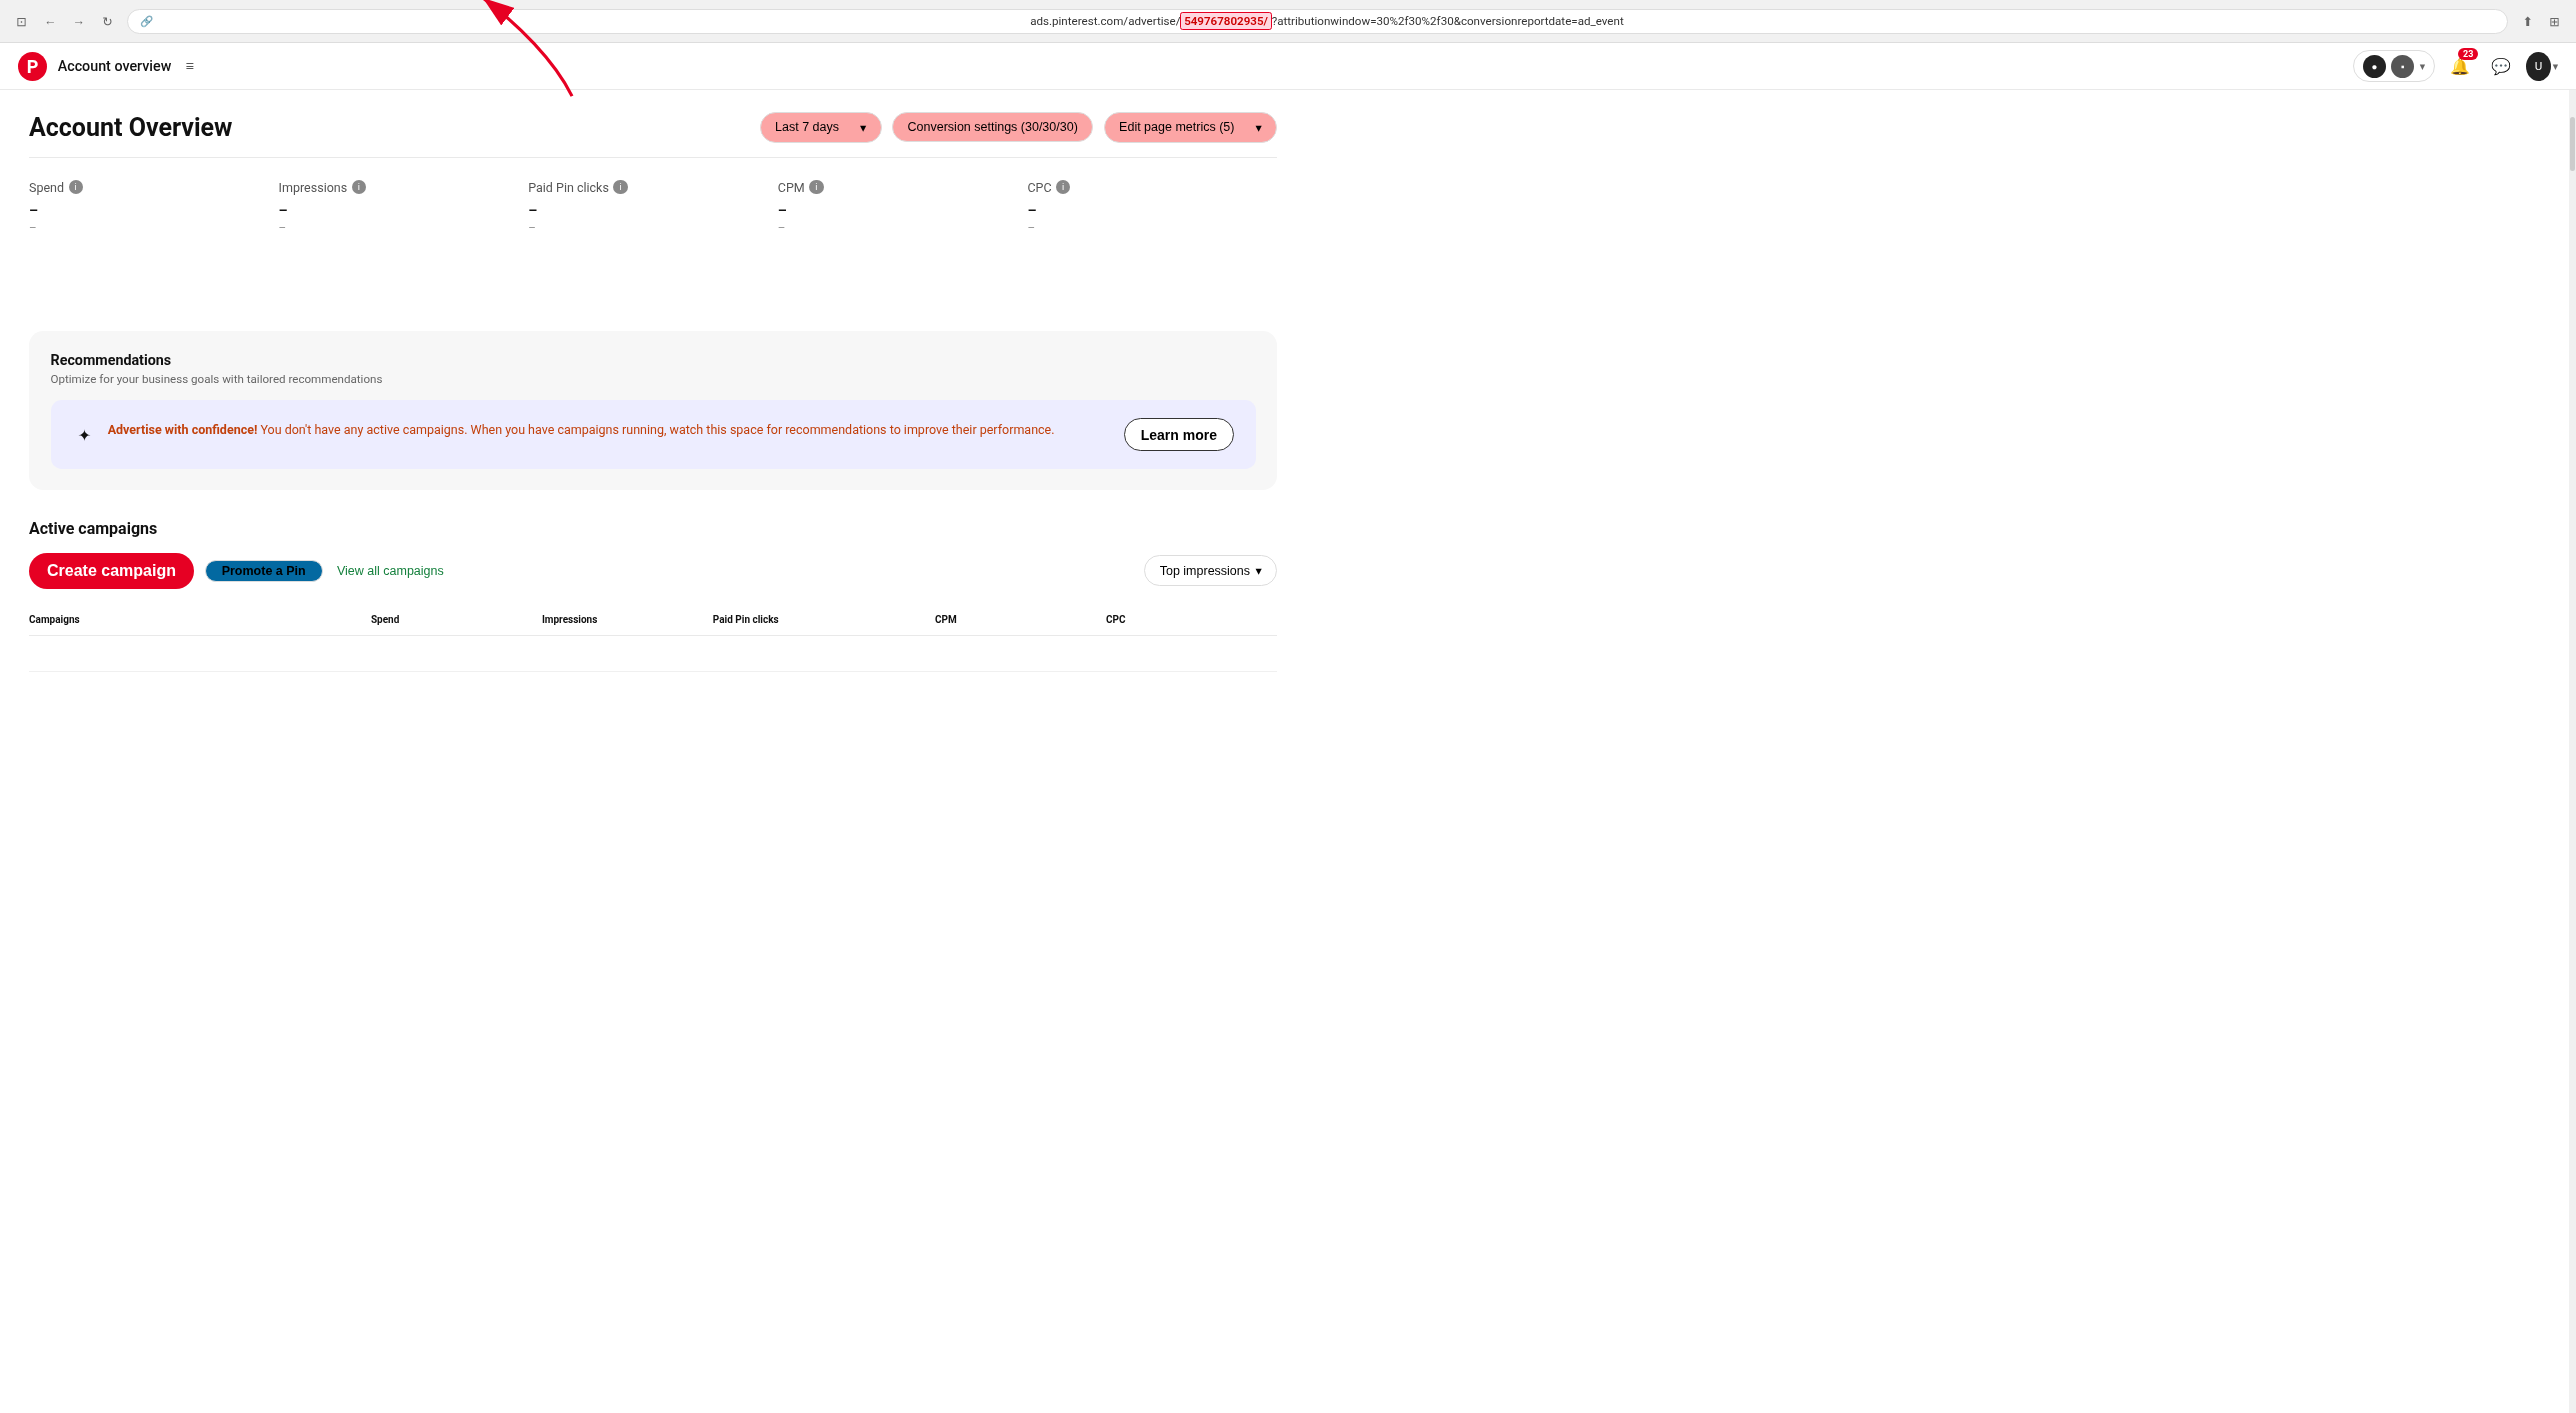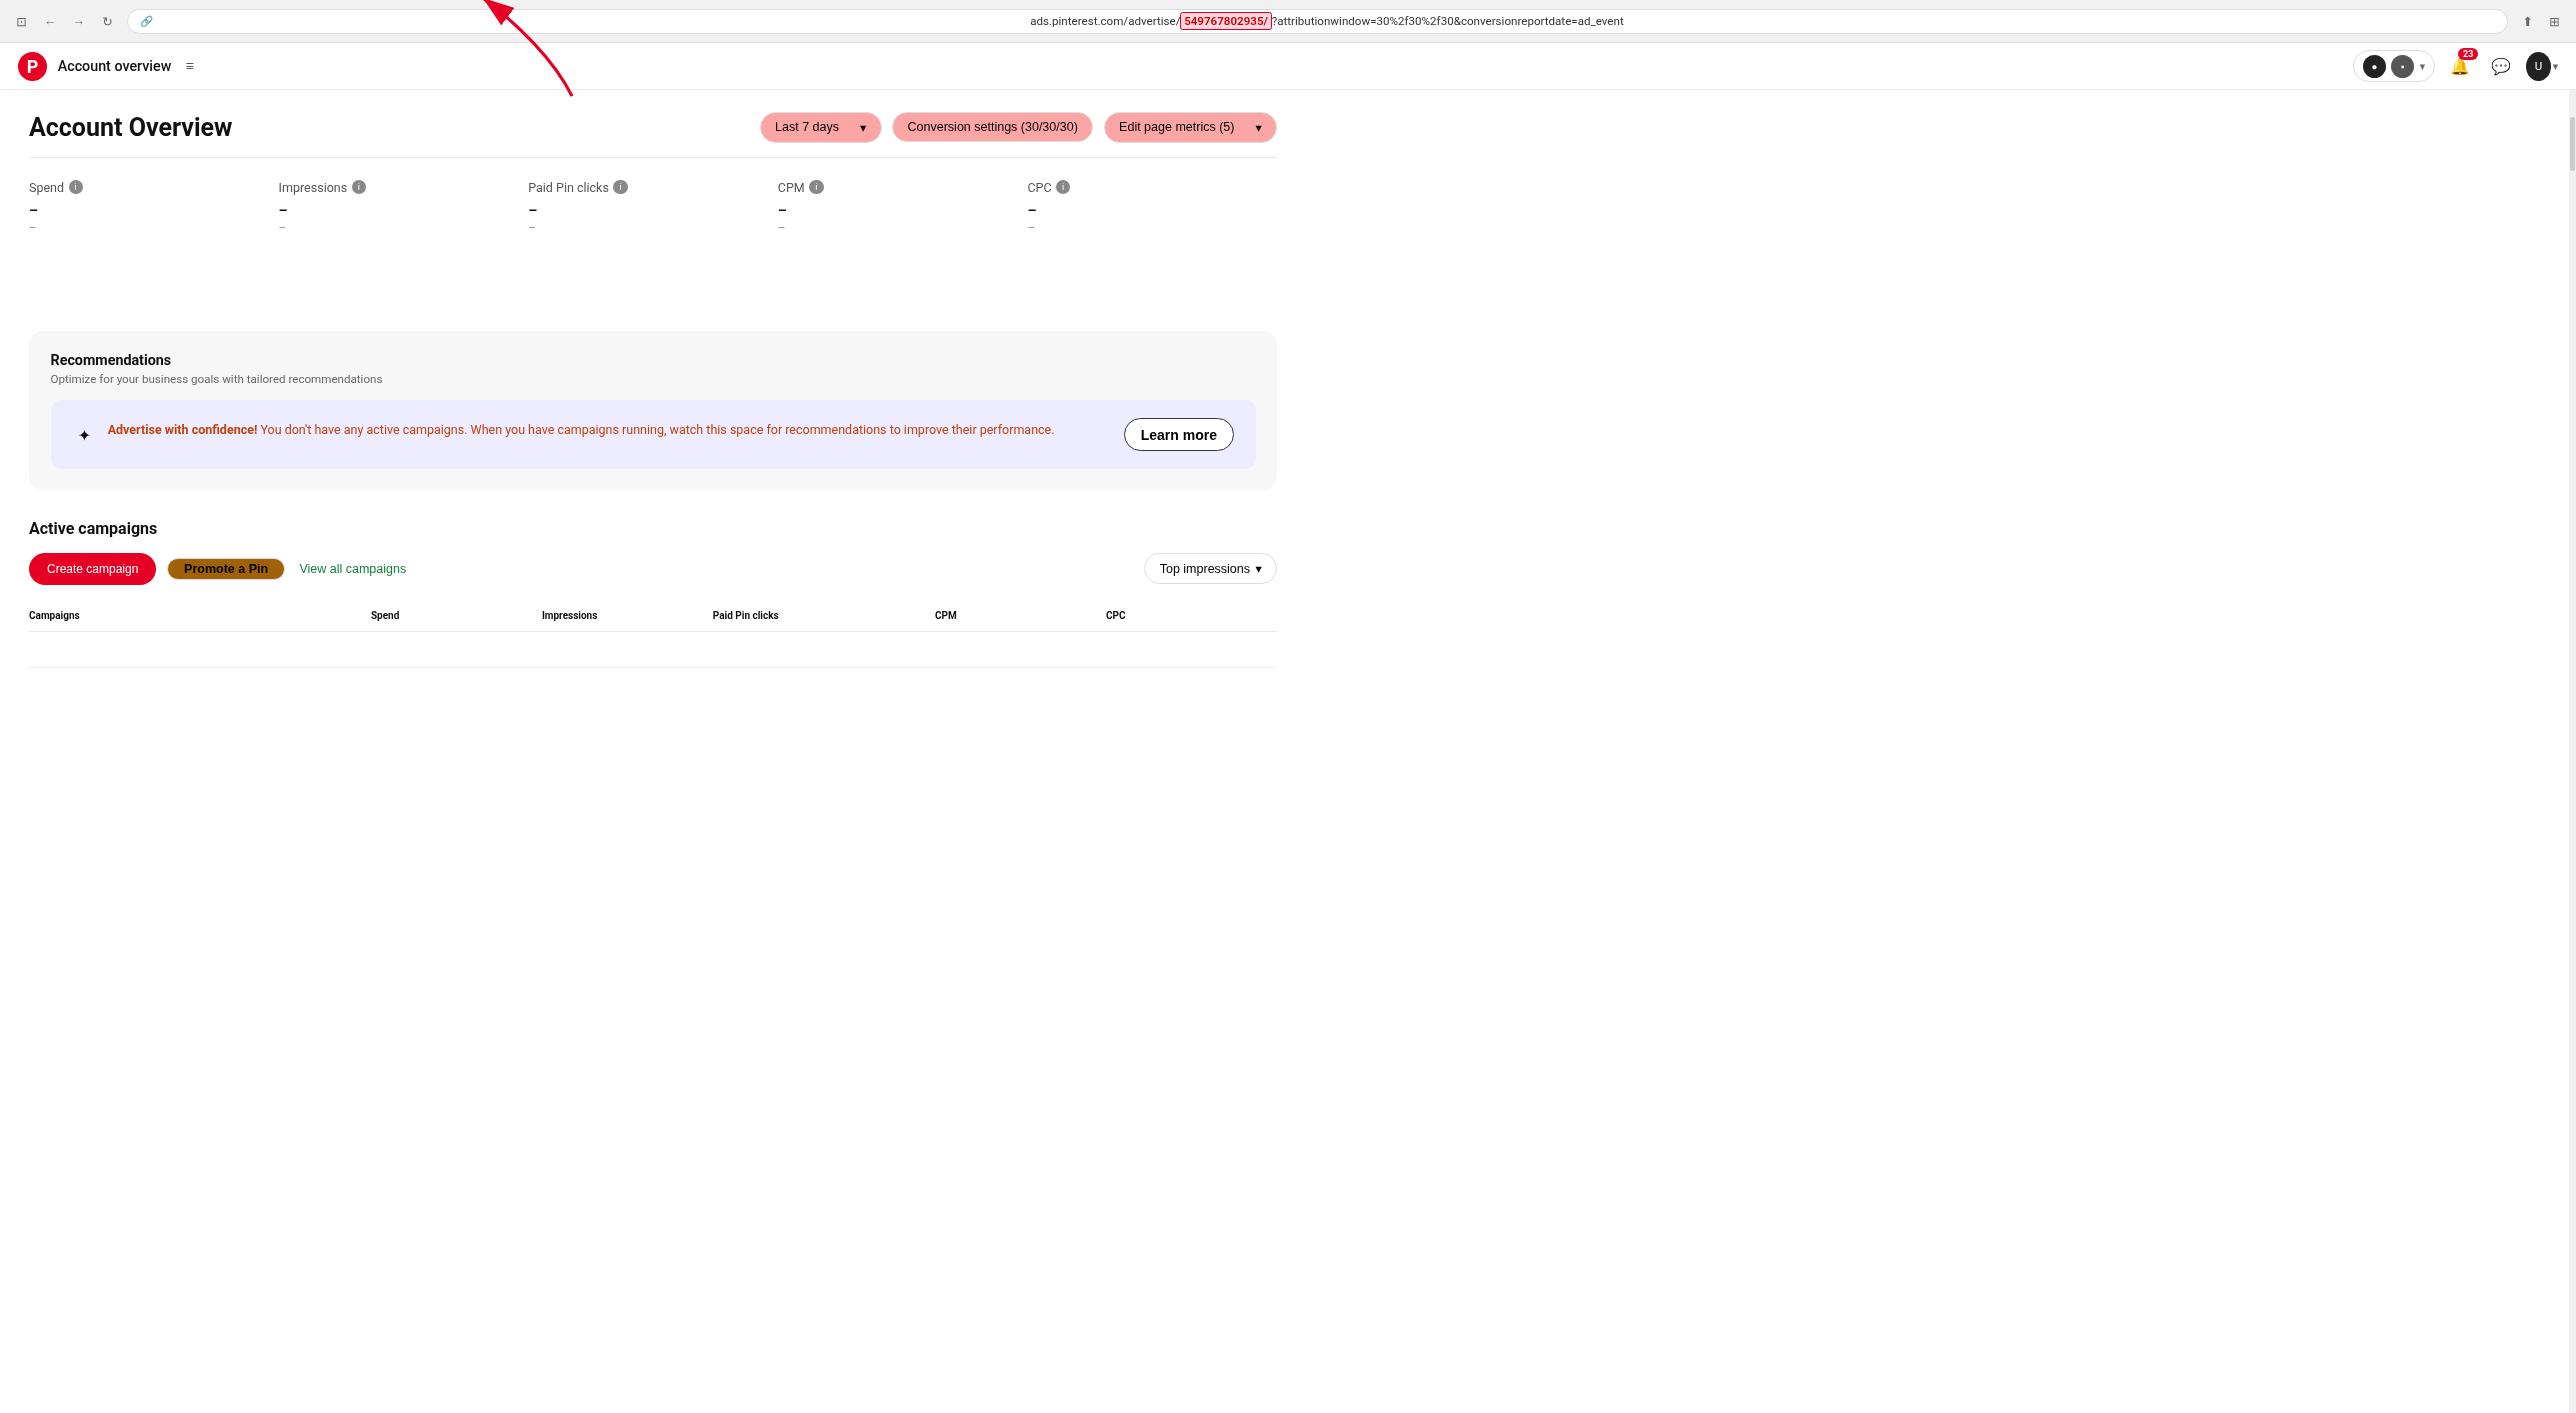--- a/index.html
+++ b/index.html
@@ -118,25 +118,25 @@
     .rec-learn-btn {
       border: 1.3px solid #333; border-radius: 21.5px; padding: 7.2px 16px;
       background: white; cursor: pointer; font-size: 14px; font-weight: 600; white-space: nowrap;
     }
 
     
     .campaigns-header { display: flex; align-items: center; justify-content: flex-start; margin-bottom: 14.3px; }
     .campaigns-actions { display: flex; align-items: center; gap: 10.7px; }
     .btn-create {
       background: #e60023; color: white; border: none; border-radius: 21.5px;
-      padding: 9px 18px; font-size: 12px; font-weight: 400; cursor: pointer;
+      padding: 9px 18px; font-size: 16px; font-weight: 700; cursor: pointer;
     }
     .btn-promote {
       border: 1.3px solid #ddd; border-radius: 21.5px; padding: 3px 16px;
-      background: #a16207; font-size: 12.5px; font-weight: 600; cursor: pointer;
+      background: #0369a1; font-size: 12.5px; font-weight: 600; cursor: pointer;
     }
     .btn-view-all {
       background: none; border: none; font-size: 12.5px; font-weight: 500; color: #15803d; cursor: pointer; padding: 9px 3.6px;
     }
     .sort-dropdown {
       border: 1.3px solid #ddd; border-radius: 21.5px; padding: 7.2px 14.3px;
       background: white; cursor: pointer; font-size: 12.5px; font-weight: 500;
       display: flex; align-items: center; gap: 5.4px;
     }
 

